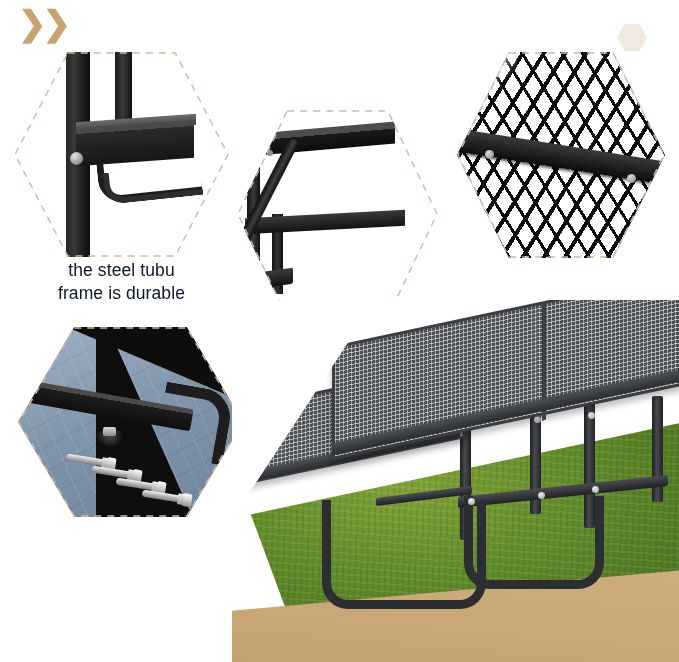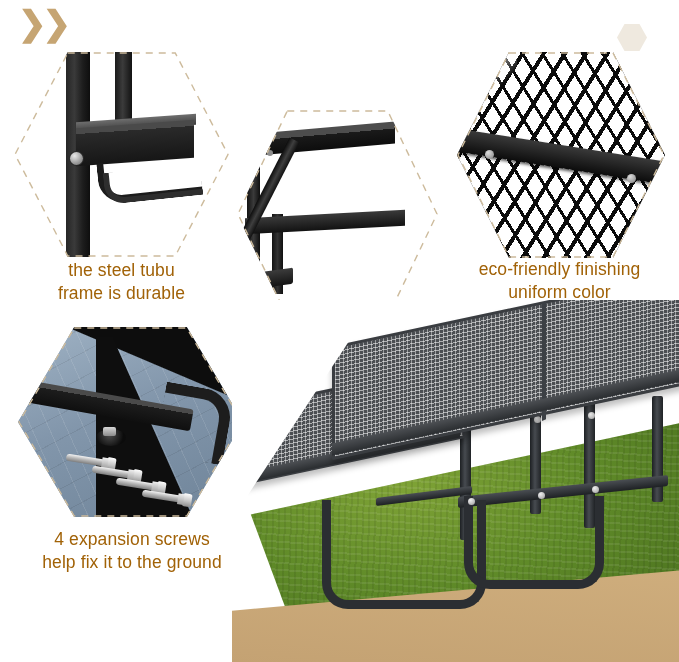--- a/index.html
+++ b/index.html
@@ -40,21 +40,21 @@
 
   .hex-photo{
     position:absolute;inset:0;
     clip-path:polygon(25% 0%,75% 0%,100% 50%,75% 100%,25% 100%,0% 50%);
     overflow:hidden;
   }
 
   
   .caption{
     position:absolute;
-    color:#a16207;
+    color:#0f172a;
     font-size:17.5px;
     line-height:23px;
     text-align:center;
     white-space:pre-line;
     letter-spacing:0.1px;
   }
 
   
   .p1{background:#ffffff;}
   .p1 .post{position:absolute;background:linear-gradient(90deg,#262626,#3a3a3a 35%,#1d1d1d 70%,#0e0e0e);}
@@ -287,22 +287,20 @@
       <div class="mesh"></div>
       <div class="bar"></div>
       <div class="bar-riv" style="left:28px;top:98px;"></div>
       <div class="bar-riv" style="left:170px;top:122px;"></div>
       <div class="corner-fade"></div>
     </div>
     <svg class="hex-svg" viewBox="0 0 208 206" preserveAspectRatio="none">
       <polygon points="52,1 156,1 207,103 156,205 52,205 1,103"></polygon>
     </svg>
   </div>
-  <div class="caption" style="left:440px;top:258px;width:239px;">eco-friendly finishing
-uniform color</div>
 
   <div class="hex-card" style="left:18px;top:327px;width:225px;height:190px;">
     <div class="hex-photo p4">
       <div class="deck"></div>
       <div class="black-tri"></div>
       <div class="black-tri2"></div>
       <div class="tube"></div>
       <div class="tube-bend"></div>
       <div class="anchor"></div>
       <div class="anchor-cap"></div>
@@ -321,22 +319,20 @@
         </div>
       <div class="screw" style="left:124px;top:166px;width:44px;">
           <span class="head"></span>
           <span class="nut"></span>
         </div>
     </div>
     <svg class="hex-svg" viewBox="0 0 225 190" preserveAspectRatio="none">
       <polygon points="56.25,1 168.75,1 224,95 168.75,189 56.25,189 1,95"></polygon>
     </svg>
   </div>
-  <div class="caption" style="left:8px;top:528px;width:248px;">4 expansion screws
-help fix it to the ground</div>
 
   <div id="hero">
     <div class="lawn"></div>
     <div class="path"></div>
 
     <div class="leg" style="left:228px;top:108px;width:11px;height:132px;"></div>
     <div class="leg" style="left:298px;top:104px;width:11px;height:110px;"></div>
     <div class="leg" style="left:352px;top:100px;width:11px;height:128px;"></div>
     <div class="leg" style="left:420px;top:96px;width:11px;height:106px;"></div>
     <div class="rail-h" style="left:226px;top:186px;width:210px;height:11px;transform:skewY(-6deg);"></div>

